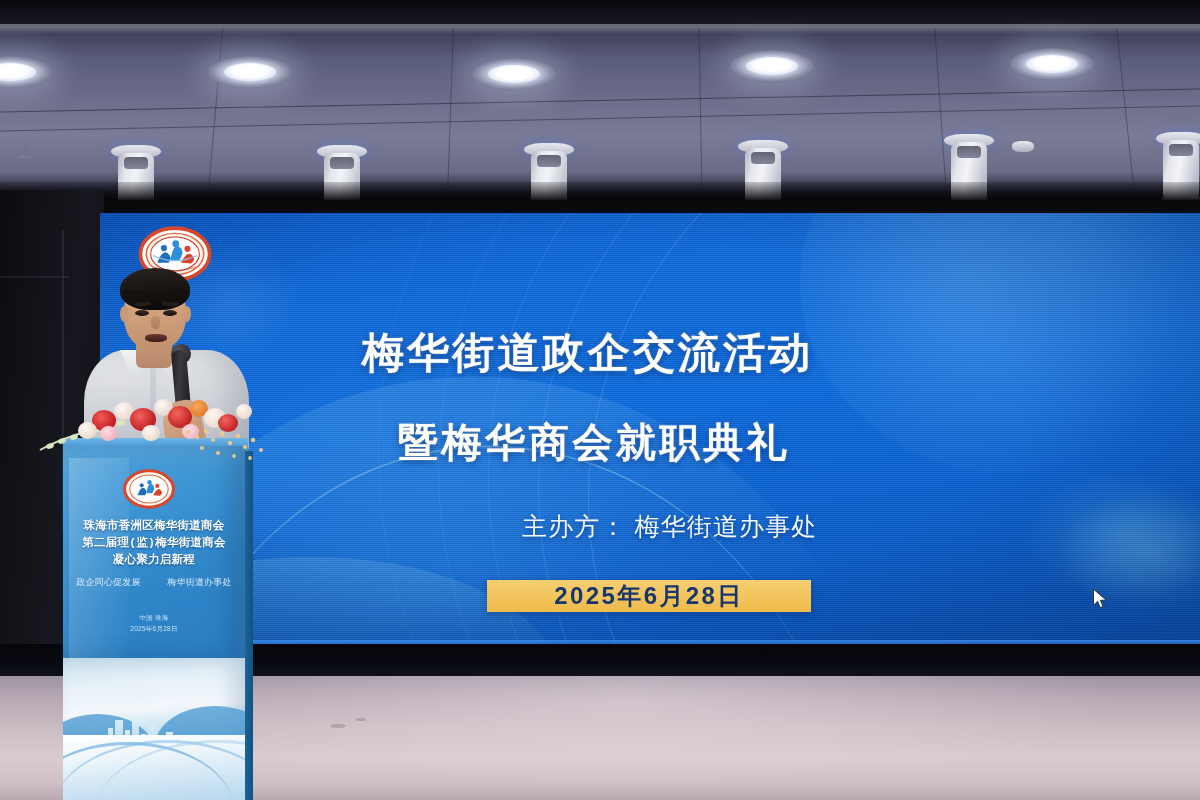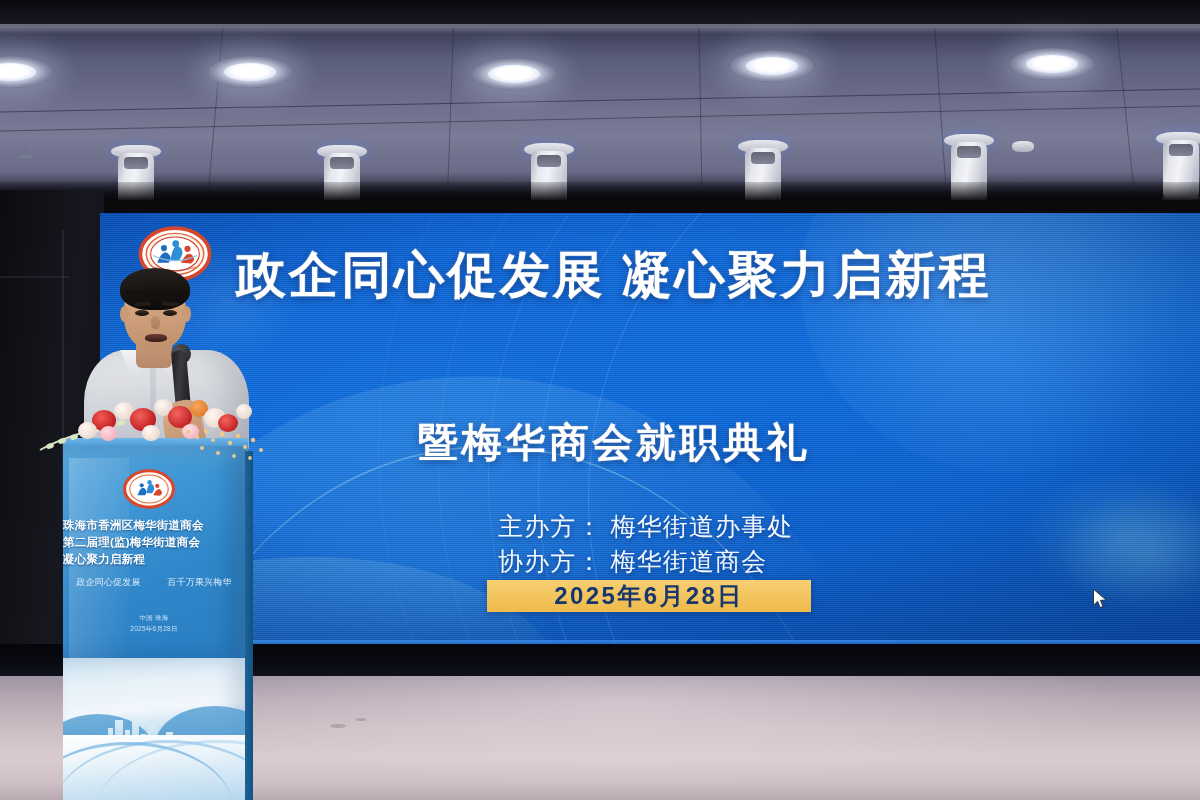--- a/index.html
+++ b/index.html
@@ -146,25 +146,25 @@
   }
 
   .scr-title{
     position:absolute;z-index:5;color:#ffffff;
     font-weight:700;letter-spacing:.10em;
     text-shadow:0 2px 7px rgba(0,30,90,.55), 0 0 2px rgba(255,255,255,.5);
     white-space:nowrap;
   }
   .scr-title.l1{left:236px;top:242px;font-size:50px;letter-spacing:.055em;}
   .scr-title.l2{left:362px;top:325px;font-size:42px;letter-spacing:.075em;}
-  .scr-title.l3{left:398px;top:415px;font-size:40px;letter-spacing:.090em;margin-left:20px;}
+  .scr-title.l3{left:398px;top:415px;font-size:40px;letter-spacing:.090em;}
 
   .scr-org{
     position:absolute;z-index:5;color:#f2f7ff;font-size:25px;letter-spacing:.045em;
-    text-shadow:0 2px 5px rgba(0,30,90,.5);white-space:nowrap;
+    text-shadow:0 2px 5px rgba(0,30,90,.5);white-space:nowrap;margin-left:24px;
   }
   .scr-org.o1{left:498px;top:510px;}
   .scr-org.o2{left:498px;top:545px;}
 
   .date-badge{
     position:absolute;z-index:5;left:487px;top:580px;width:324px;height:32px;
     background:linear-gradient(180deg,#f6cf72,#eeba4a);
     color:#17366d;font-size:24px;font-weight:700;letter-spacing:.10em;
     display:flex;align-items:center;justify-content:center;
     box-shadow:0 2px 7px rgba(0,30,90,.35);
@@ -211,22 +211,22 @@
     box-shadow:inset -14px 0 22px rgba(10,50,95,.28), inset 0 10px 18px rgba(255,255,255,.12);
   }
   .podium-sheen{
     position:absolute;left:6px;top:12px;width:60px;height:200px;
     background:linear-gradient(100deg,rgba(255,255,255,.22),rgba(255,255,255,0));
   }
   .podium-emblem{
     position:absolute;left:60px;top:22px;width:52px;height:42px;
   }
   .pod-line{
-    position:absolute;width:182px;color:#ffffff;
-    font-weight:700;text-shadow:0 1px 2px rgba(0,40,90,.6);white-space:nowrap;
+    position:absolute;width:182px;text-align:center;color:#ffffff;
+    font-weight:700;text-shadow:0 1px 2px rgba(0,40,90,.6);white-space:nowrap;font-family:Liberation Mono, monospace;
   }
   .pod-line.p1{top:72px;font-size:11.5px;letter-spacing:.02em;}
   .pod-line.p2{top:89px;font-size:11.5px;letter-spacing:.02em;}
   .pod-line.p3{top:106px;font-size:11.5px;letter-spacing:.02em;}
   .pod-couplet{
     position:absolute;top:130px;width:182px;display:flex;justify-content:space-around;
     color:#eaf4ff;font-size:9px;letter-spacing:.02em;opacity:.92;
     font-family:"Liberation Serif","DejaVu Serif",serif;
   }
   .pod-fine{
@@ -465,25 +465,24 @@
       <path d="M44 46 q4 -26 14 -16 q5 6 -2 16 z" fill="#2f8fd6"></path>
       <path d="M58 50 q10 -20 17 -8 q3 5 -3 9 z" fill="#d8472b"></path>
       <circle cx="35" cy="30" r="4.2" fill="#1f6fc0"></circle>
       <circle cx="51" cy="24" r="4.6" fill="#2f8fd6"></circle>
       <circle cx="67" cy="31" r="4.2" fill="#d8472b"></circle>
       <path d="M20 40 q30 14 60 0" stroke="#8fbde6" stroke-width="1.6" fill="none"></path>
       <path d="M22 56 q28 9 56 0" stroke="#c9382a" stroke-width="1.2" fill="none" opacity=".7"></path>
     </svg>
   </div>
 
-  <div class="scr-title l1">政企同心促发展 凝心聚力启新程</div>
+  <div class="scr-title l2">梅华街道政企交流活动</div>
   <div class="scr-title l3">暨梅华商会就职典礼</div>
 
   <div class="scr-org o1">主办方： 梅华街道办事处</div>
-  <div class="scr-org o2">协办方： 梅华街道商会</div>
 
   <div class="date-badge">2025年6月28日</div>
 
   <div class="cursor">
     <svg viewBox="0 0 18 22" width="18" height="22">
       <path d="M1.5 1.2 L1.5 17.2 L5.6 13.3 L8.2 19.6 L11.0 18.4 L8.4 12.3 L14.2 12.1 Z" fill="#ffffff" stroke="#30363d" stroke-width="1"></path>
     </svg>
   </div>
 
   <div class="screen-base-glow"></div>
@@ -540,21 +539,21 @@
           <circle cx="66" cy="32" r="4" fill="#d8472b"></circle>
         </svg>
       </div>
 
       <div class="pod-line p1">珠海市香洲区梅华街道商会</div>
       <div class="pod-line p2">第二届理(监)梅华街道商会</div>
       <div class="pod-line p3">凝心聚力启新程</div>
 
       <div class="pod-couplet">
         <span>政企同心促发展</span>
-        <span>百千万果兴梅华</span>
+        <span>梅华街道办事处</span>
       </div>
 
       <div class="pod-fine f1">中国 珠海</div>
       <div class="pod-fine f2">2025年6月28日</div>
     </div>
 
     <div class="podium-lower">
       <div class="sky-hill-l"></div>
       <div class="sky-hill-r"></div>
       <div class="skyline">

